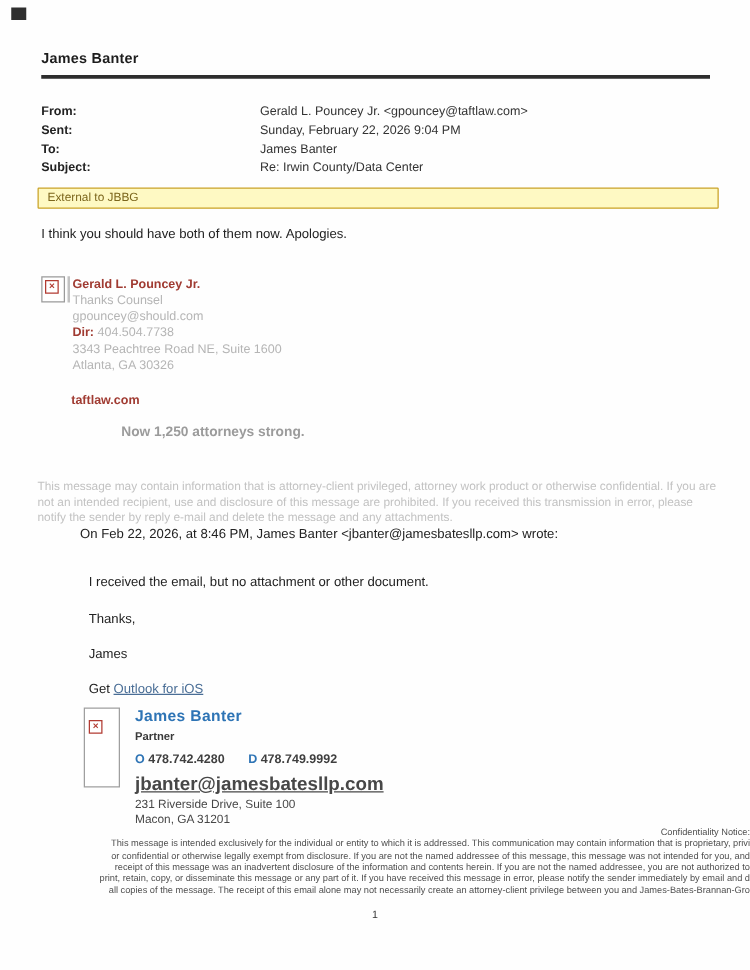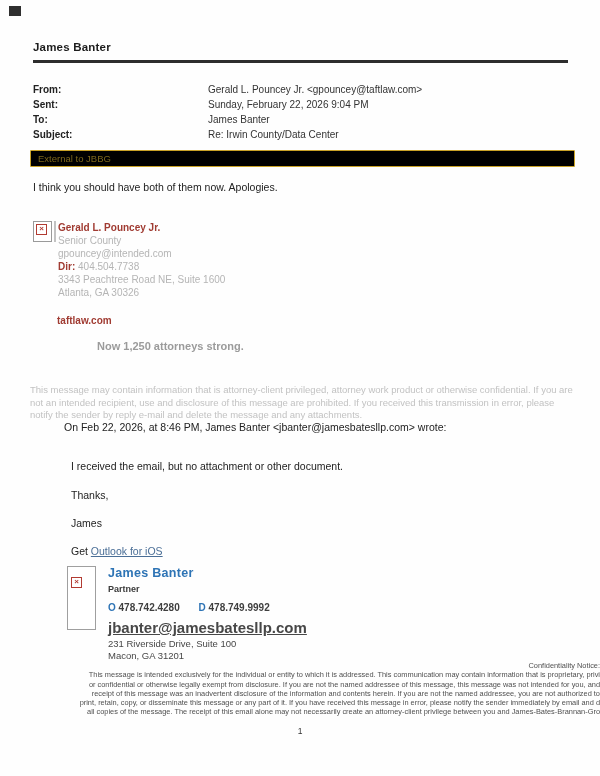--- a/index.html
+++ b/index.html
@@ -11,21 +11,21 @@
   
   .doc-title{position:absolute;left:33px;top:41px;font-size:11.5px;font-weight:bold;color:#1d1d1d;letter-spacing:.2px;}
   .title-rule{position:absolute;left:33px;top:60px;width:535px;height:3px;background:#2d2d2d;}
   .hdr-fields{position:absolute;left:33px;top:82px;width:540px;font-size:10px;}
   .hdr-row{display:flex;height:15px;align-items:center;}
   .hdr-label{width:175px;font-weight:bold;color:#222;}
   .hdr-value{color:#333;}
   
   .banner{
     position:absolute;left:30px;top:150px;width:536px;height:15px;
-    background:#000000;border:1.5px solid #c9a227;border-radius:1px;
+    background:#fef9c3;border:1.5px solid #c9a227;border-radius:1px;
     font-size:9.5px;line-height:15px;padding-left:7px;color:#7c661c;
   }
   
   .body-line{position:absolute;left:33px;top:181px;font-size:10.5px;color:#222;}
   
   .sig1{position:absolute;left:33px;top:221px;display:flex;}
   .imgbox{
     width:19px;height:21px;border:1px solid #9a9a9a;background:#fff;
     display:flex;align-items:flex-start;justify-content:flex-start;padding:2px 0 0 2px;box-sizing:border-box;
   }
@@ -104,22 +104,22 @@
 
   <div class="body-line">I think you should have both of them now. Apologies.</div>
 
   <div class="sig1">
     <span class="imgbox">
       <span class="x-icon">×</span>
     </span>
     <span class="vline"></span>
     <div class="sig1-text">
       <div class="taft-red">Gerald L. Pouncey Jr.</div>
-      <div class="sig-gray">Senior County</div>
-      <div class="sig-gray">gpouncey@intended.com</div>
+      <div class="sig-gray">Thanks Counsel</div>
+      <div class="sig-gray">gpouncey@should.com</div>
       <div>
         <span class="taft-red">Dir:</span>
         <span class="sig-gray">404.504.7738</span>
       </div>
       <div class="sig-gray">3343 Peachtree Road NE, Suite 1600</div>
       <div class="sig-gray">Atlanta, GA 30326</div>
     </div>
   </div>
 
   <a class="taft-site" href="#">taftlaw.com</a>

